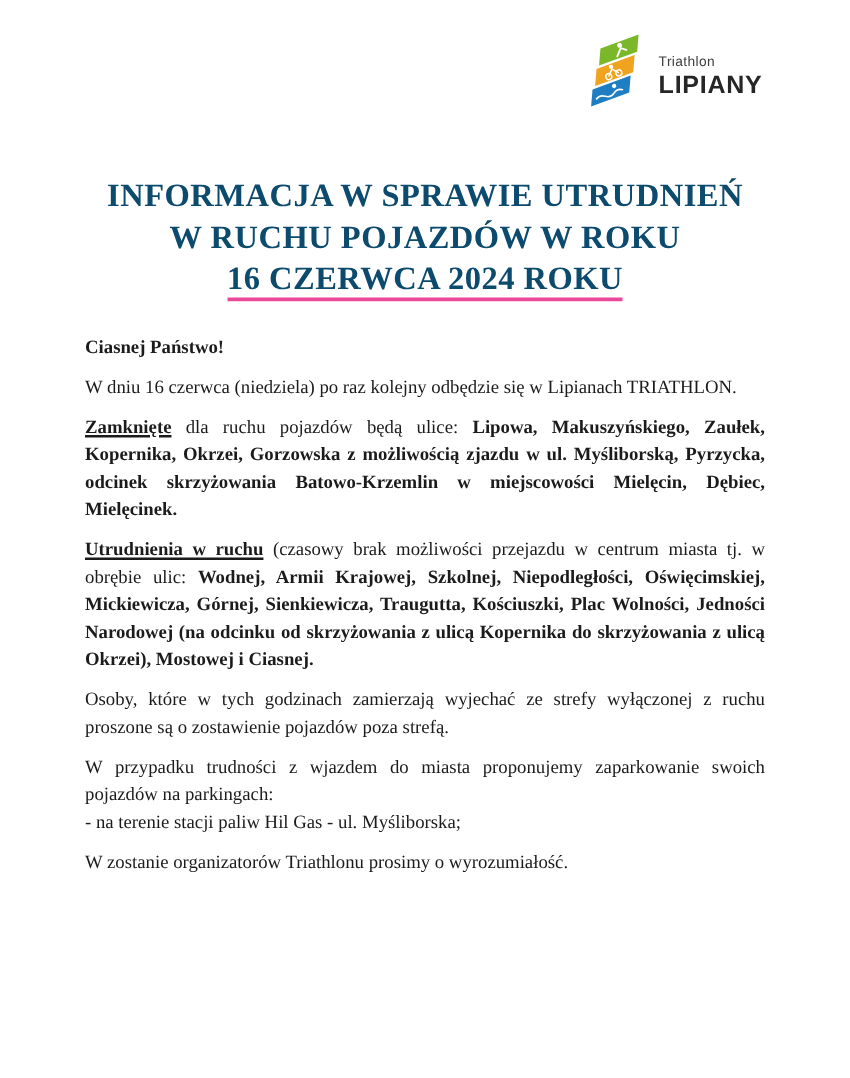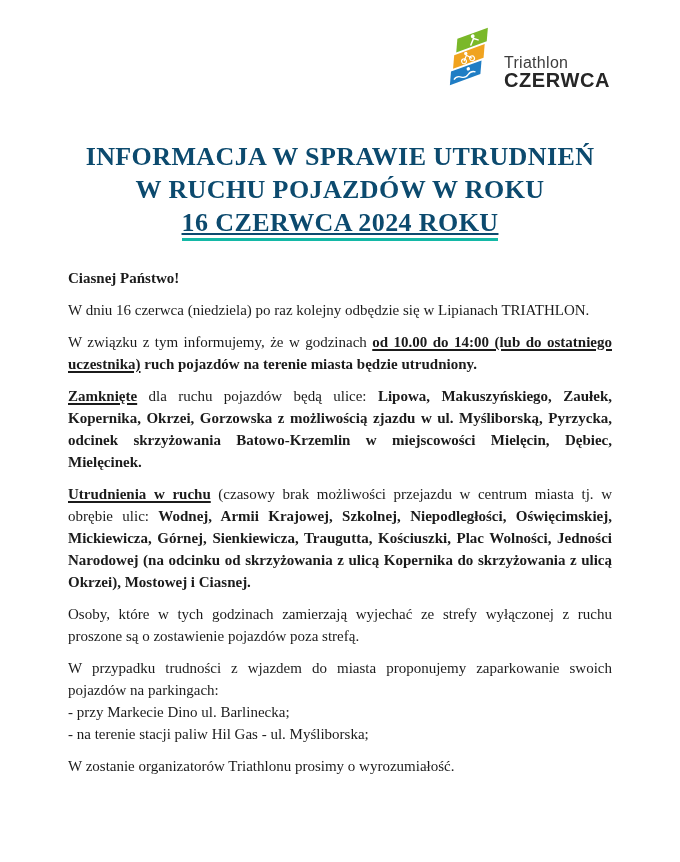--- a/index.html
+++ b/index.html
@@ -22,25 +22,24 @@
     align-items: flex-start;
     gap: 5px;
   }
   .logo-text {
     display: flex;
     flex-direction: column;
     padding-top: 18px;
     font-family: "Liberation Sans", sans-serif;
   }
   .logo-top {
-    font-size: 16px;
+    font-size: 11px;
     color: #3d3d3d;
     letter-spacing: 0.3px;
     line-height: 13px;
-    margin-top: 12px;
   }
   .logo-bottom {
     font-size: 20px;
     font-weight: bold;
     color: #262626;
     letter-spacing: 0.6px;
     line-height: 22px;
   }
 
   
@@ -51,24 +50,23 @@
     right: 0;
     text-align: center;
     color: #0c4a6e;
     font-weight: bold;
     font-size: 26px;
     line-height: 33px;
     letter-spacing: 0.4px;
   }
   .title .underlined {
     display: inline-block;
-    border-bottom: 3px solid #14b8a6;
+    border-bottom: 3px solid #ec4899;
     padding-bottom: 1px;
     line-height: 29px;
-    text-decoration: underline;
   }
 
   
   .content {
     position: absolute;
     top: 267px;
     left: 68px;
     width: 544px;
     font-size: 15px;
     line-height: 22px;
@@ -105,47 +103,45 @@
         </g>
 
         <g>
           <circle cx="24" cy="37.5" r="1.8" fill="#ffffff"></circle>
           <path d="M6,43 Q10,40 14,43 Q18,46 22,43 Q26,40 30,43" stroke="#ffffff" stroke-width="1.4" fill="none"></path>
         </g>
       </g>
     </svg>
     <div class="logo-text">
       <span class="logo-top">Triathlon</span>
-      <span class="logo-bottom">CZERWCA</span>
+      <span class="logo-bottom">LIPIANY</span>
     </div>
   </div>
 
   <div class="title">
     <div>INFORMACJA W SPRAWIE UTRUDNIEŃ</div>
     <div>W RUCHU POJAZDÓW W ROKU</div>
     <div><span class="underlined">16 CZERWCA 2024 ROKU</span></div>
   </div>
 
   <div class="content">
 
     <p class="bold">Ciasnej Państwo!</p>
 
     <p>W dniu 16 czerwca (niedziela) po raz kolejny odbędzie się w Lipianach TRIATHLON.</p>
 
-    <p><span>W związku z tym informujemy, że w godzinach </span><span class="bold ul">od 10.00 do 14:00 (lub do ostatniego uczestnika)</span><span class="bold"> ruch pojazdów na terenie miasta będzie utrudniony.</span></p>
 
 
     <p><span class="bold ul">Zamknięte</span><span> dla ruchu pojazdów będą ulice: </span><span class="bold">Lipowa, Makuszyńskiego, Zaułek, Kopernika, Okrzei, Gorzowska z możliwością zjazdu w ul. Myśliborską, Pyrzycka, odcinek skrzyżowania Batowo-Krzemlin w miejscowości Mielęcin, Dębiec, Mielęcinek.</span></p>
 
     <p><span class="bold ul">Utrudnienia w ruchu</span><span> (czasowy brak możliwości przejazdu w centrum miasta tj. w obrębie ulic: </span><span class="bold">Wodnej, Armii Krajowej, Szkolnej, Niepodległości, Oświęcimskiej, Mickiewicza, Górnej, Sienkiewicza, Traugutta, Kościuszki, Plac Wolności, Jedności Narodowej (na odcinku od skrzyżowania z ulicą Kopernika do skrzyżowania z ulicą Okrzei), Mostowej i Ciasnej.</span></p>
 
     <p>Osoby, które w tych godzinach zamierzają wyjechać ze strefy wyłączonej z ruchu proszone są o zostawienie pojazdów poza strefą.</p>
 
     <p>
       <span>W przypadku trudności z wjazdem do miasta proponujemy zaparkowanie swoich pojazdów na parkingach:</span>
-      <span class="parking-item" style="display:block">- przy Markecie Dino ul. Barlinecka;</span>
       <span class="parking-item" style="display:block">- na terenie stacji paliw Hil Gas - ul. Myśliborska;</span>
     </p>
 
     <p class="closing">W zostanie organizatorów Triathlonu prosimy o wyrozumiałość.</p>
 
   </div>
 </div>
 
 </body></html>

